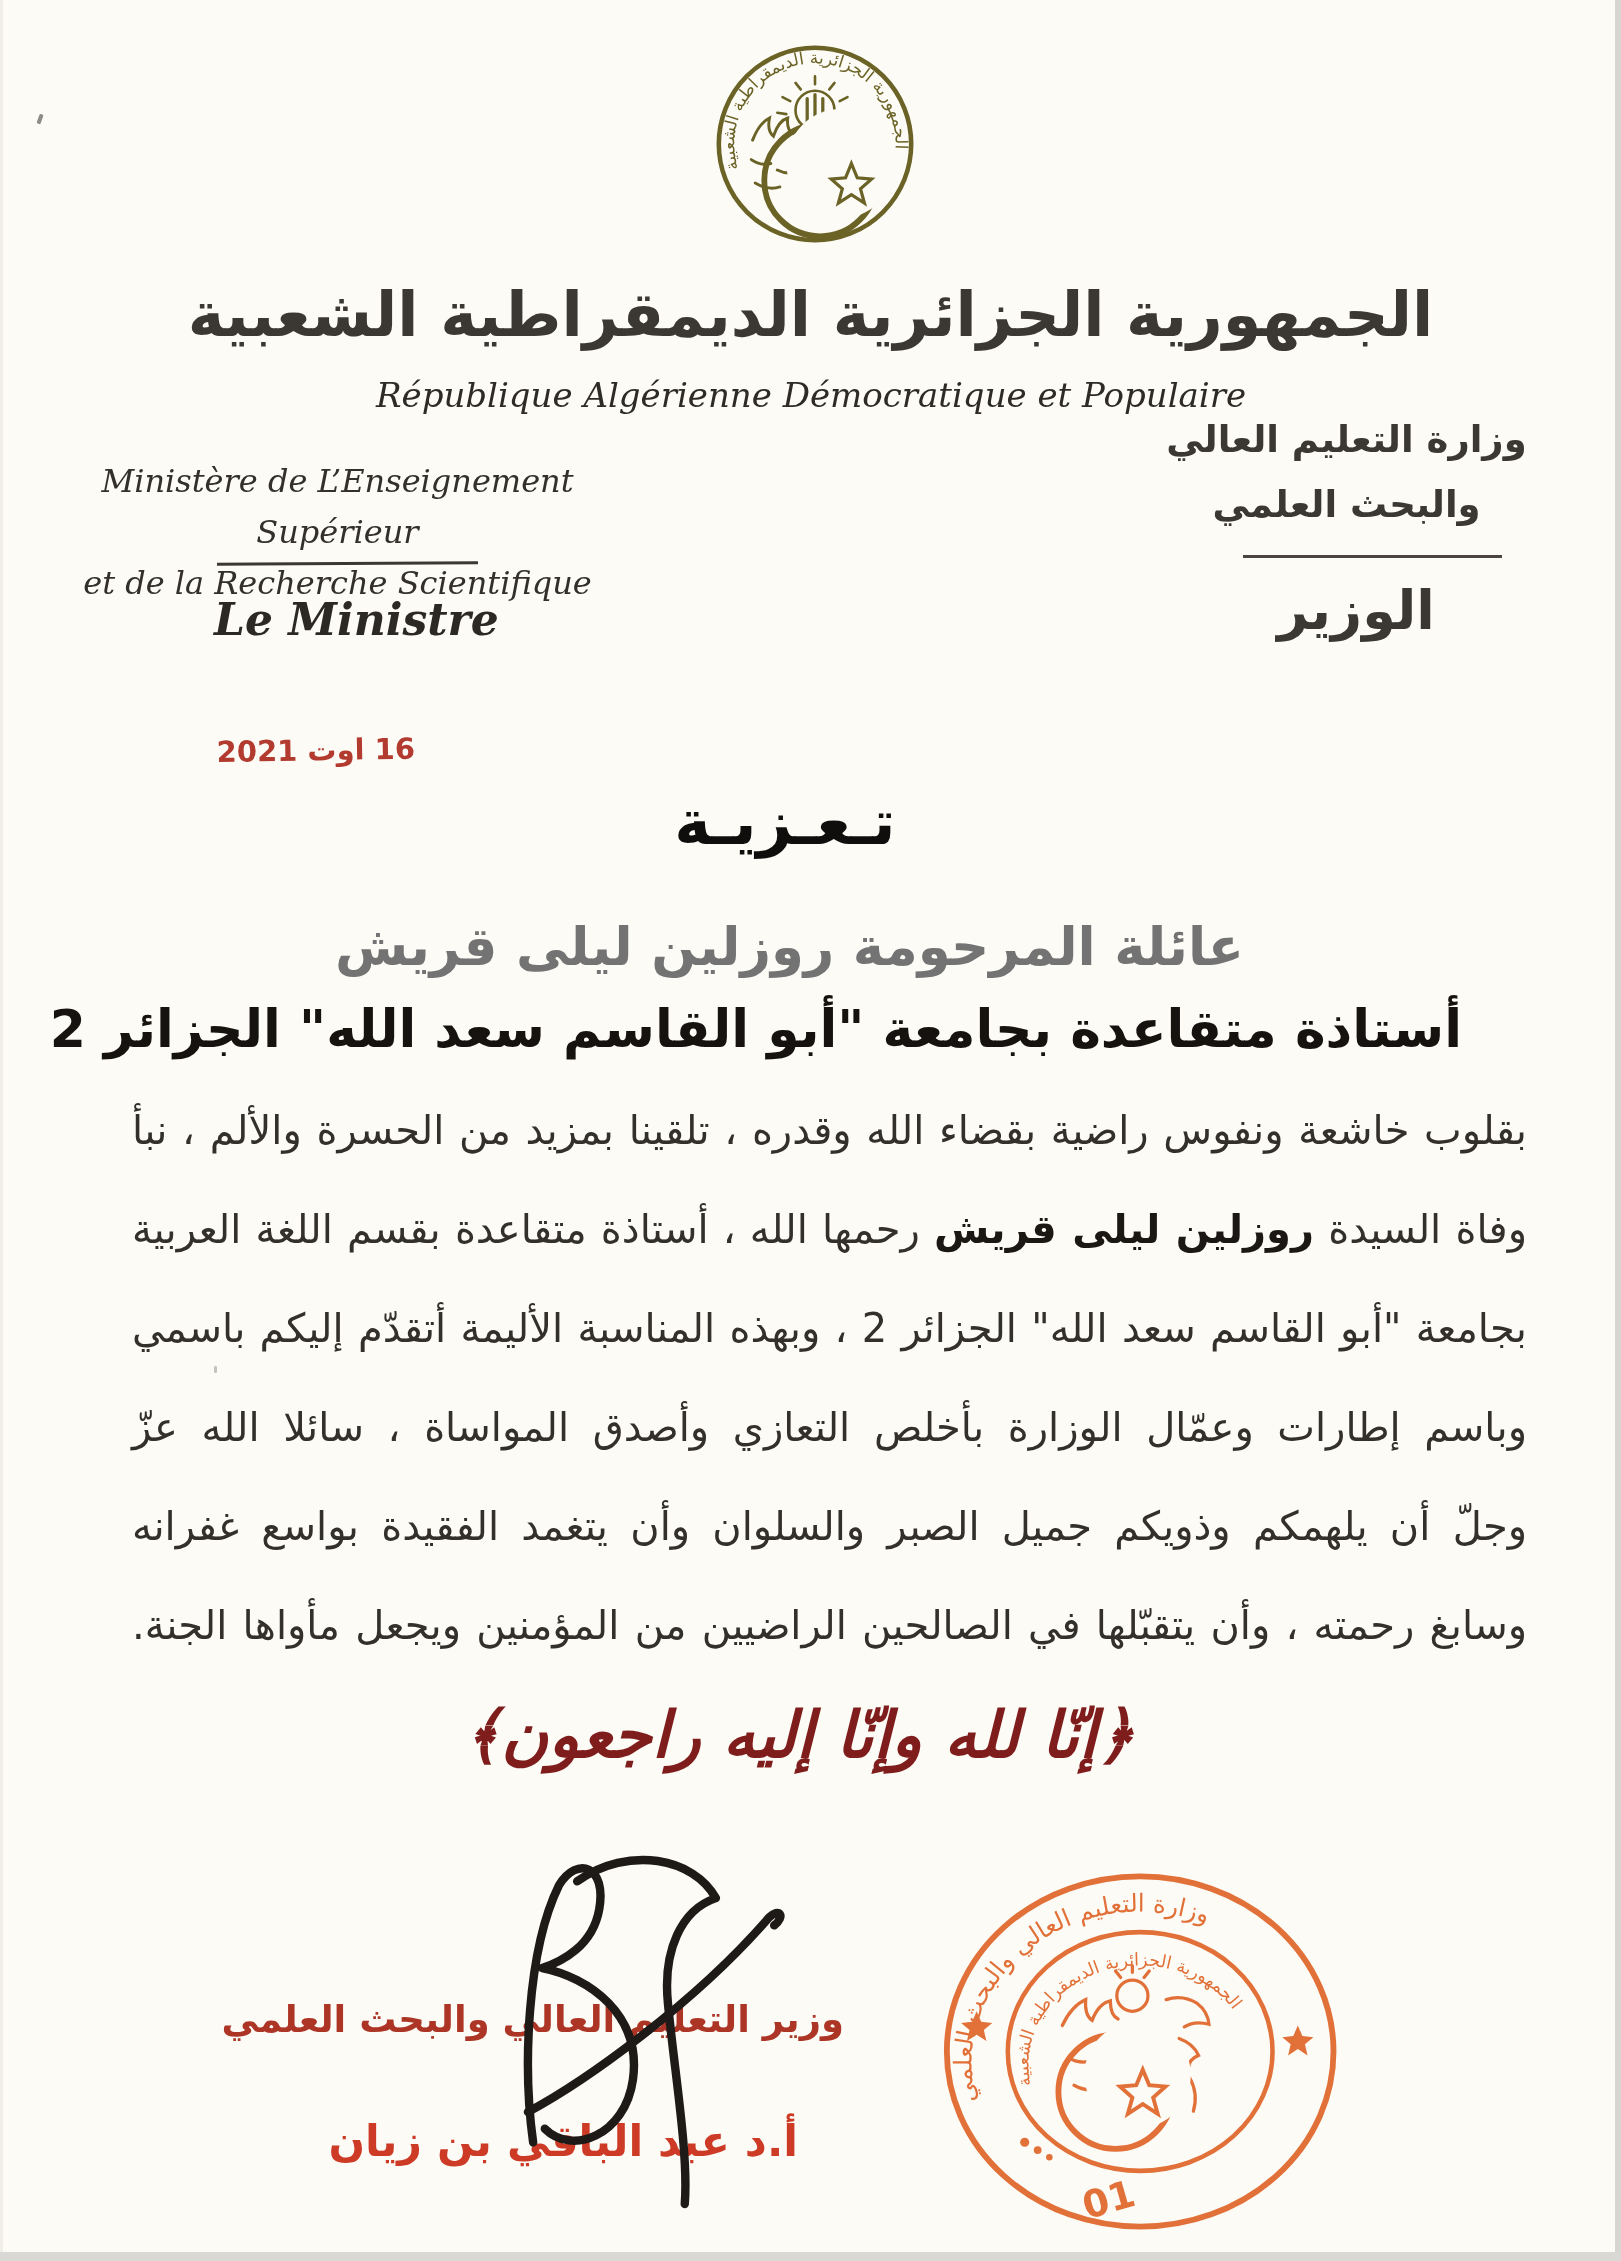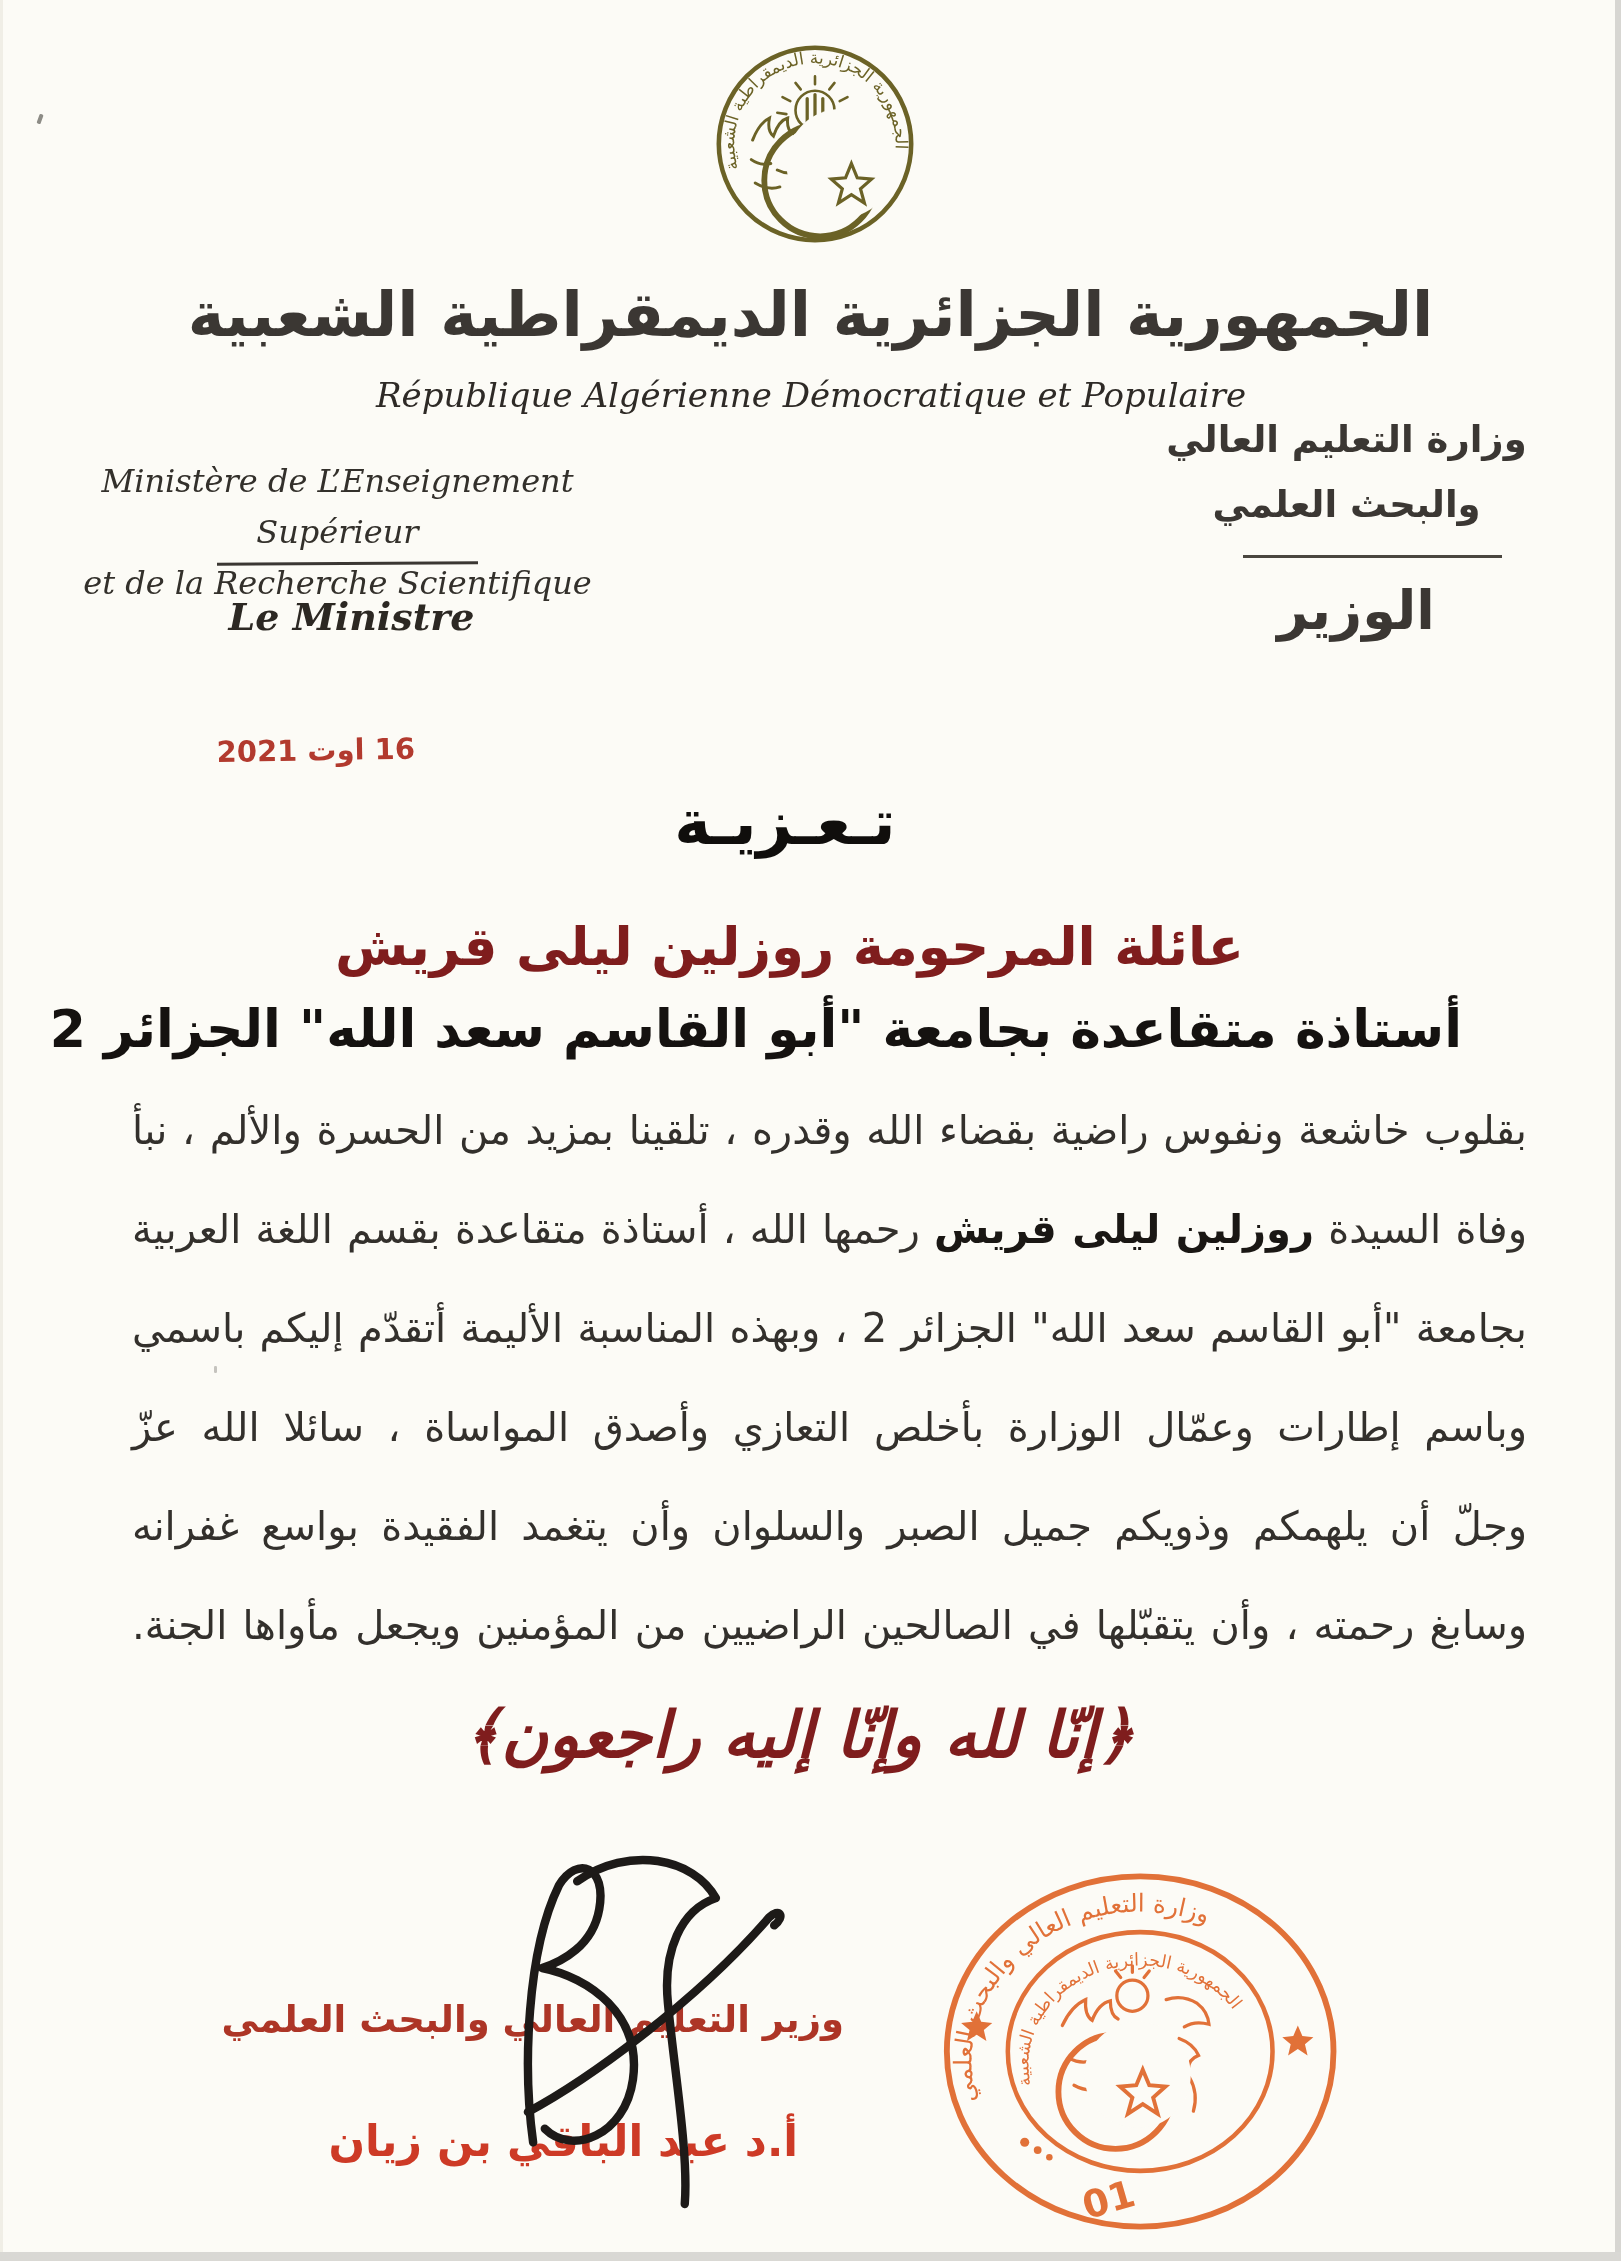--- a/index.html
+++ b/index.html
@@ -40,36 +40,36 @@
     text-align:center;white-space:nowrap;
   }
   .ar-underline{position:absolute;left:1243px;top:555px;width:259px;height:3.2px;background:#4a463f;}
   .minister-ar{
     position:absolute;left:1239px;top:579px;width:234px;
     font-size:54px;font-weight:bold;color:#3b3733;text-align:center;white-space:nowrap;
   }
   .minister-fr{
     position:absolute;left:214px;top:594px;width:259px;
     font-family:"DejaVu Serif",serif;font-style:italic;font-weight:bold;
-    font-size:38px;color:#2c2823;text-align:center;white-space:nowrap;margin-left:8px;
+    font-size:44px;color:#2c2823;text-align:left;white-space:nowrap;
   }
   .date-stamp{
     position:absolute;left:246px;top:733px;width:169px;
     font-size:29px;font-weight:bold;color:#b23a2e;
     text-align:center;white-space:nowrap;letter-spacing:1.9px;
     transform:rotate(-1deg);
   }
   .doc-title{
     position:absolute;left:623px;top:786px;width:324px;
     font-size:62px;font-weight:bold;color:#100e0c;
     text-align:center;white-space:nowrap;
   }
   .recipient1{
     position:absolute;left:141px;top:916px;width:1297px;
-    font-size:53px;font-weight:bold;color:#7f1d1d;
+    font-size:53px;font-weight:bold;color:#737373;
     text-align:center;white-space:nowrap;
   }
   .recipient2{
     position:absolute;left:165px;top:999px;width:1297px;
     font-size:52px;font-weight:bold;color:#151210;
     text-align:center;white-space:nowrap;
   }
   .body-text{
     position:absolute;left:119px;top:1107px;width:1408px;
   }

